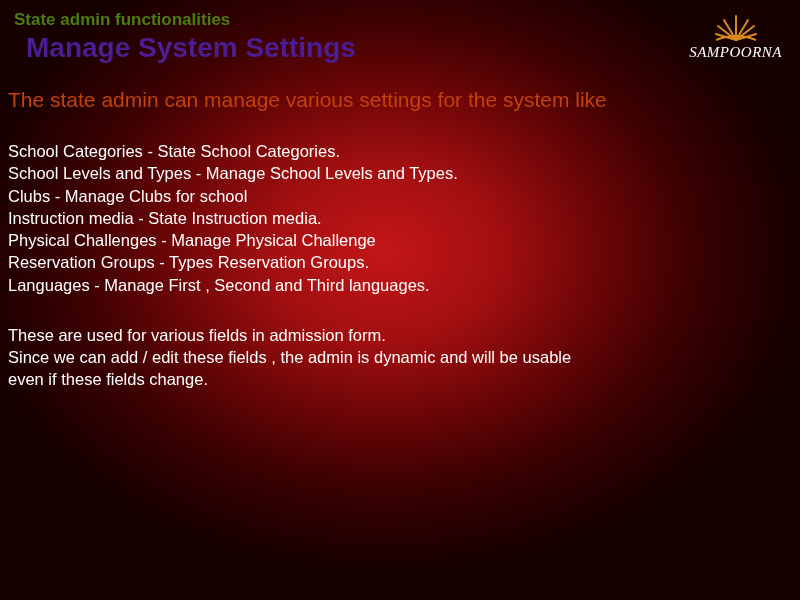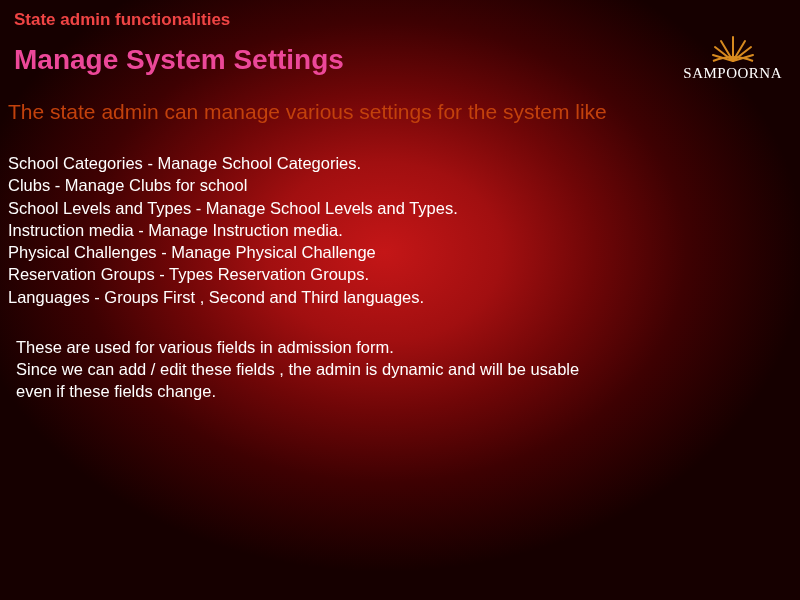--- a/index.html
+++ b/index.html
@@ -14,33 +14,35 @@
                 #160000 100%);
     color: #ffffff;
     position: relative;
   }
   .header {
     padding: 10px 14px 6px 14px;
   }
   .subtitle {
     font-size: 17px;
     font-weight: bold;
-    color: #ef4444;
-    margin-bottom: 14px;
+    color: #4d7c0f;
+    margin-bottom: 2px;
   }
   .title {
     font-size: 28px;
     font-weight: bold;
-    color: #ec4899;
+    color: #4c1d95;
+    margin-left: 12px;
   }
   .logo-wrap {
     position: absolute;
-    top: 33px;
+    top: 12px;
     right: 18px;
     text-align: left;
+    font-style: italic;
   }
   .logo-wrap svg { display: block; margin: 0 auto 2px auto; }
   .brand {
     font-family: "Times New Roman", Times, serif;
     font-size: 15px;
     letter-spacing: 0.5px;
     color: #fff;
   }
   .intro {
     padding: 18px 14px 0 8px;
@@ -52,21 +54,20 @@
     font-size: 16.5px;
     line-height: 1.35;
     color: #fff;
   }
   .list div { white-space: nowrap; }
   .footer {
     padding: 28px 14px 0 8px;
     font-size: 16.5px;
     line-height: 1.35;
     color: #fff;
-    margin-left: 8px;
   }
 </style>
 </head>
 <body>
 
 <div class="header">
   <div class="subtitle">State admin functionalities</div>
   <div class="title">Manage System Settings</div>
 </div>
 
@@ -82,26 +83,26 @@
       <line x1="22" y1="28" x2="42" y2="22"></line>
     </g>
     <path d="M2 28 Q22 20 42 28" stroke="#d88a1f" stroke-width="2" fill="none"></path>
   </svg>
   <div class="brand">SAMPOORNA</div>
 </div>
 
 <div class="intro">The state admin can manage various settings for the system like</div>
 
 <div class="list">
-  <div>School Categories - Manage School Categories.</div>
+  <div>School Categories - State School Categories.</div>
+  <div>School Levels and Types - Manage School Levels and Types.</div>
   <div>Clubs - Manage Clubs for school</div>
-  <div>School Levels and Types - Manage School Levels and Types.</div>
-  <div>Instruction media - Manage Instruction media.</div>
+  <div>Instruction media - State Instruction media.</div>
   <div>Physical Challenges - Manage Physical Challenge</div>
   <div>Reservation Groups - Types Reservation Groups.</div>
-  <div>Languages -  Groups First , Second and Third languages.</div>
+  <div>Languages -  Manage First , Second and Third languages.</div>
 </div>
 
 <div class="footer">
   <div>These are used for various fields in admission form.</div>
   <div>Since we can add / edit these fields , the admin is dynamic and will be usable</div>
   <div>even if these fields change.</div>
 </div>
 
 </body></html>

